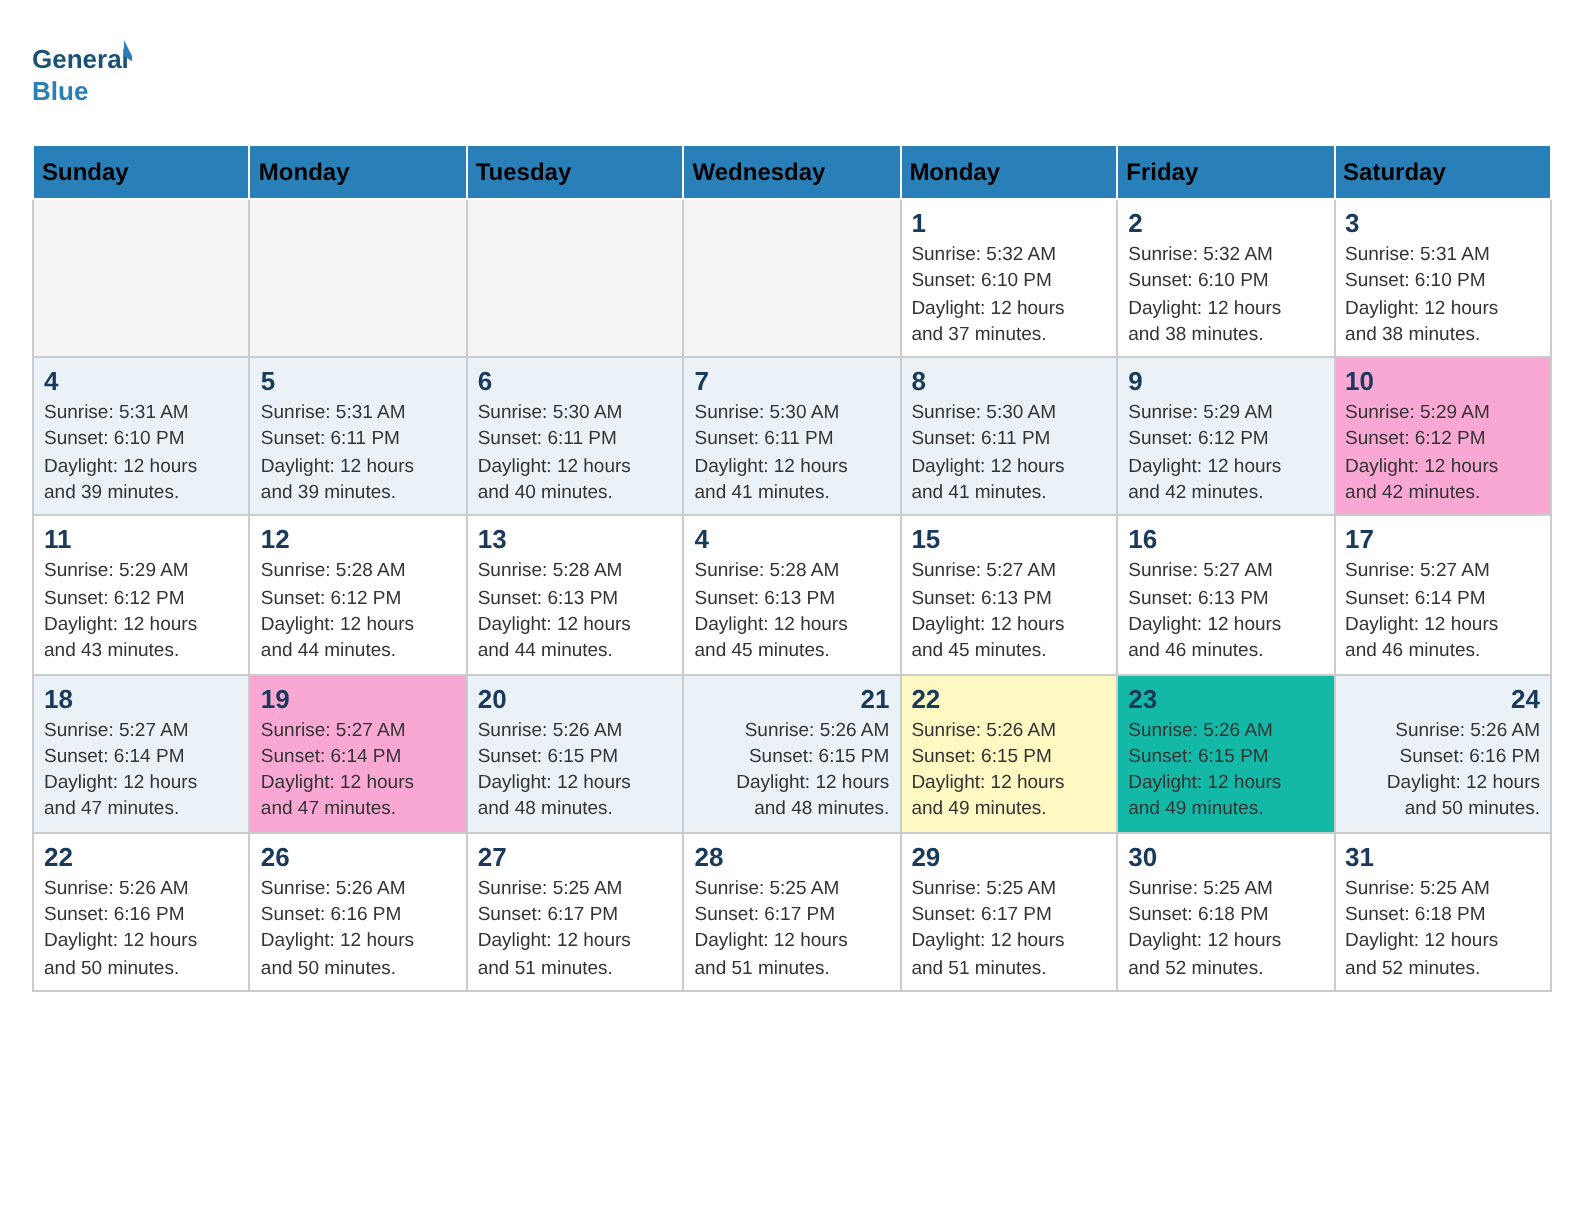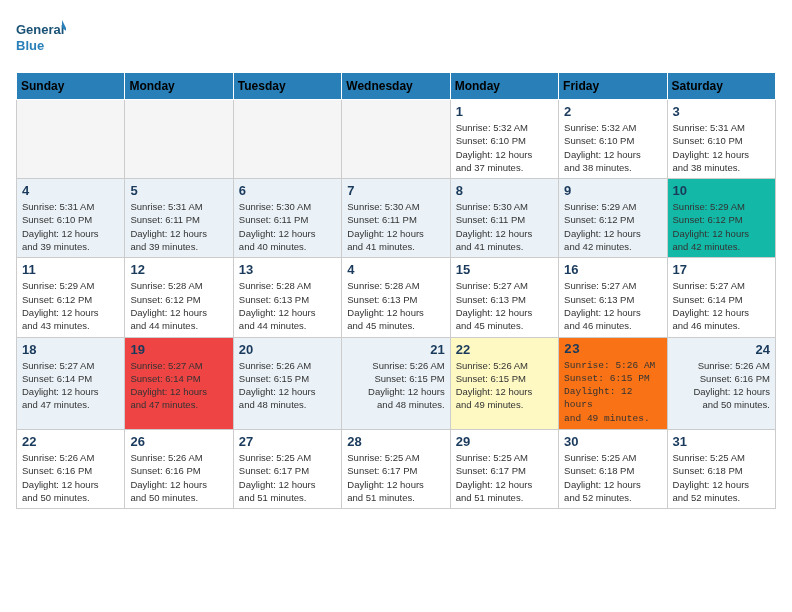--- a/index.html
+++ b/index.html
@@ -170,21 +170,21 @@
 Daylight: 12 hours
 and 41 minutes.</div>
         </td>
         <td style="background: rgb(234, 242, 248);">
           <span class="day-number">9</span>
           <div class="day-info" style="white-space: pre-line;">Sunrise: 5:29 AM
 Sunset: 6:12 PM
 Daylight: 12 hours
 and 42 minutes.</div>
         </td>
-        <td style="background: #14b8a6;">
+        <td style="background: #f9a8d4;">
           <span class="day-number">10</span>
           <div class="day-info" style="white-space: pre-line;">Sunrise: 5:29 AM
 Sunset: 6:12 PM
 Daylight: 12 hours
 and 42 minutes.</div>
         </td>
       </tr>
       <tr>
         <td>
           <span class="day-number">11</span>
@@ -237,21 +237,21 @@
         </td>
       </tr>
       <tr>
         <td style="background: rgb(234, 242, 248);">
           <span class="day-number">18</span>
           <div class="day-info" style="white-space: pre-line;">Sunrise: 5:27 AM
 Sunset: 6:14 PM
 Daylight: 12 hours
 and 47 minutes.</div>
         </td>
-        <td style="background: #ef4444;">
+        <td style="background: #f9a8d4;">
           <span class="day-number">19</span>
           <div class="day-info" style="white-space: pre-line;">Sunrise: 5:27 AM
 Sunset: 6:14 PM
 Daylight: 12 hours
 and 47 minutes.</div>
         </td>
         <td style="background: rgb(234, 242, 248); margin-left: 40px;">
           <span class="day-number">20</span>
           <div class="day-info" style="white-space: pre-line;">Sunrise: 5:26 AM
 Sunset: 6:15 PM
@@ -265,21 +265,21 @@
 Daylight: 12 hours
 and 48 minutes.</div>
         </td>
         <td style="background: #fef9c3;">
           <span class="day-number">22</span>
           <div class="day-info" style="white-space: pre-line;">Sunrise: 5:26 AM
 Sunset: 6:15 PM
 Daylight: 12 hours
 and 49 minutes.</div>
         </td>
-        <td style="background: #f97316; font-family: Liberation Mono, monospace;">
+        <td style="background: #14b8a6;">
           <span class="day-number">23</span>
           <div class="day-info" style="white-space: pre-line;">Sunrise: 5:26 AM
 Sunset: 6:15 PM
 Daylight: 12 hours
 and 49 minutes.</div>
         </td>
         <td style="background: rgb(234, 242, 248); text-align: right;">
           <span class="day-number">24</span>
           <div class="day-info" style="white-space: pre-line;">Sunrise: 5:26 AM
 Sunset: 6:16 PM

